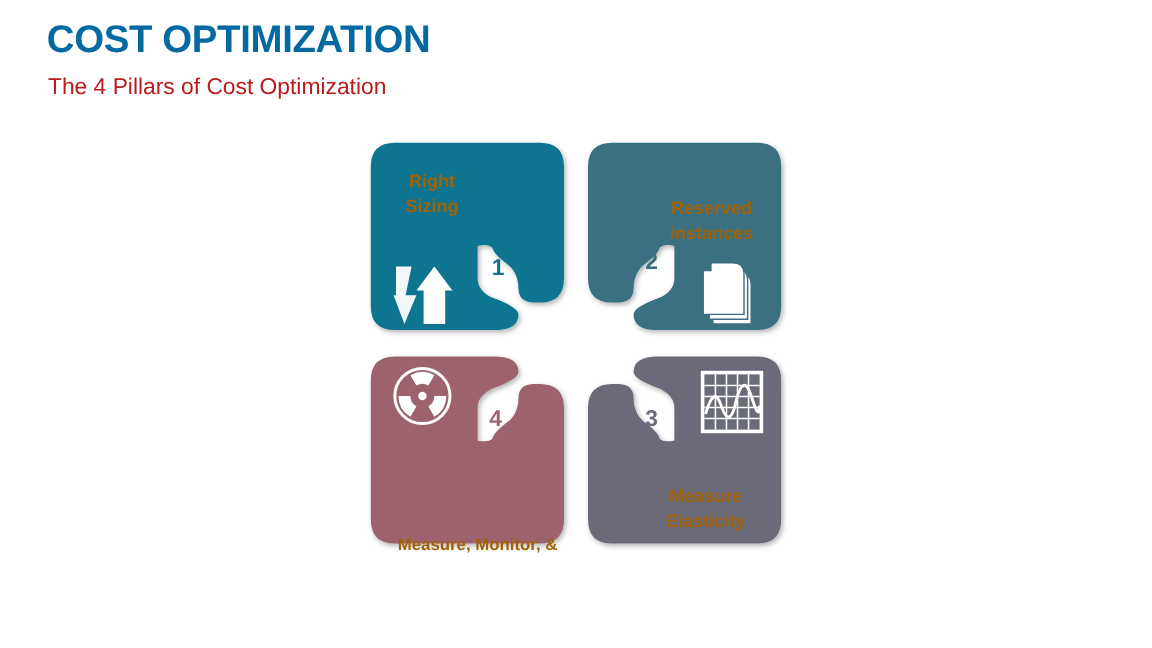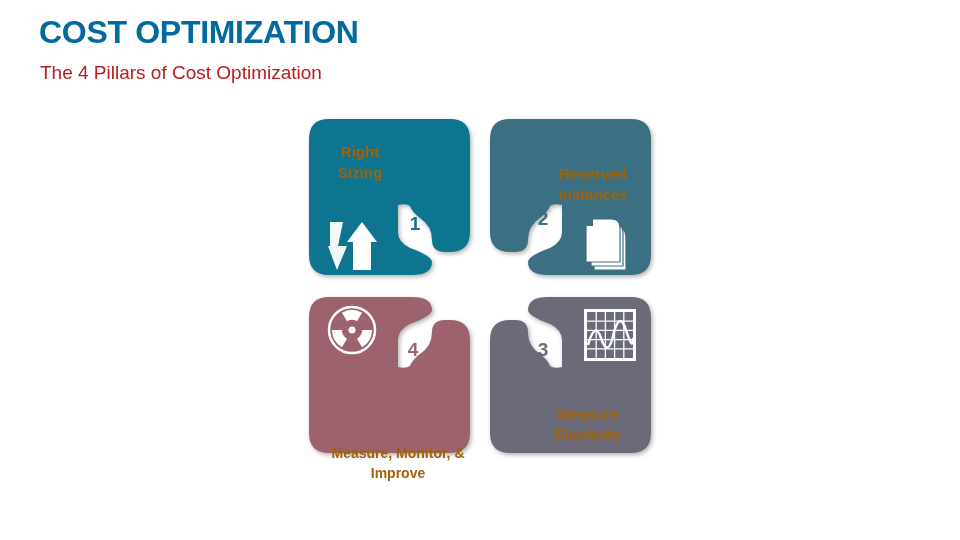--- a/index.html
+++ b/index.html
@@ -116,19 +116,18 @@
 <div class="label" style="left:548px; top:139px; width:90px;margin-top:24px;">
   <div>Reserved</div>
   <div>instances</div>
 </div>
 <div class="label" style="left:543px; top:403px; width:90px;">
   <div>Measure</div>
   <div>Elasticity</div>
 </div>
 <div class="label small" style="left:322px; top:402px; width:152px;margin-top:41px;">
   <div>Measure, Monitor, &amp;</div>
-  <div>Improve</div>
 </div>
 
 <div class="num" style="left:400px; top:213px; color:#0e7490;">1</div>
 <div class="num" style="left:528px; top:208px; color:#3a6f82;">2</div>
 <div class="num" style="left:528px; top:339px; color:#6a6b78;">3</div>
 <div class="num" style="left:398px; top:339px; color:#9c646e;">4</div>
 
 </body></html>

